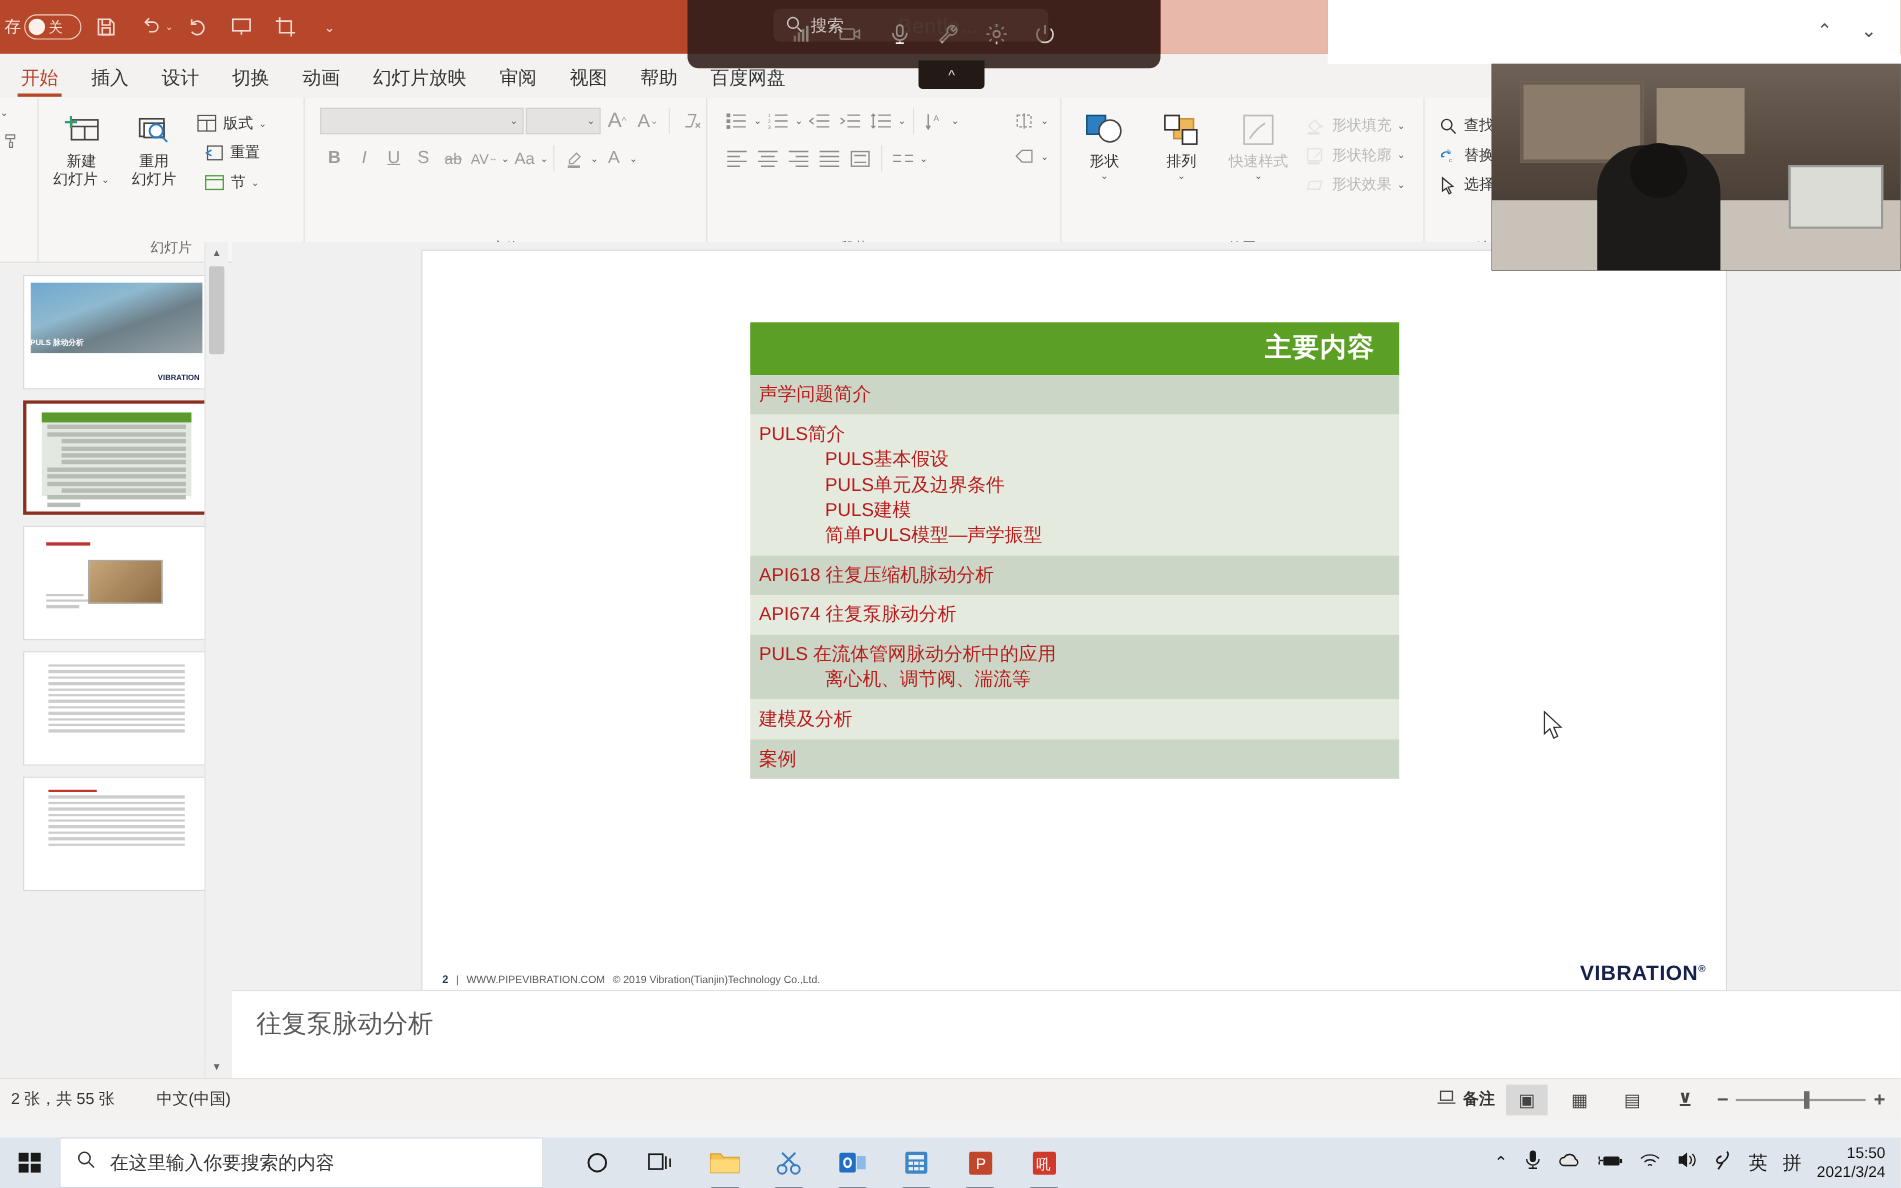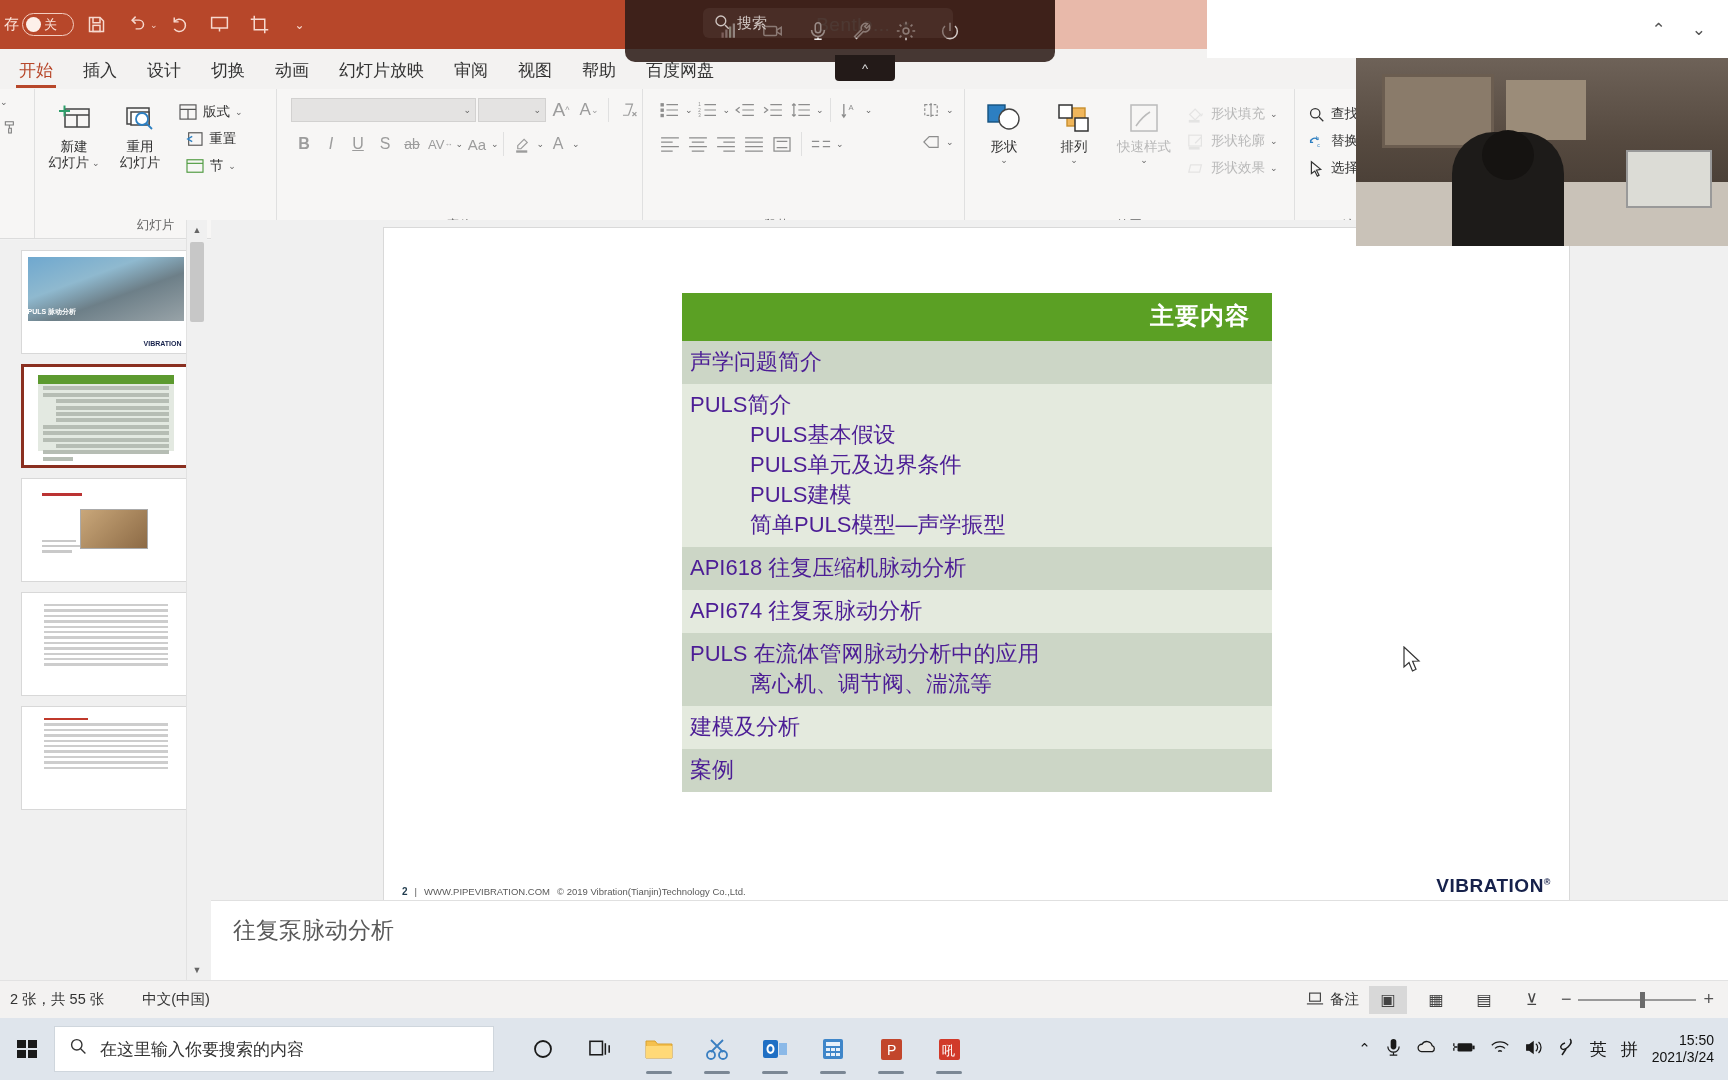--- a/index.html
+++ b/index.html
@@ -166,21 +166,21 @@
   }
   .slide {
     position: absolute; left: 173px; top: 8px; width: 1185px; height: 686px;
     background: #ffffff; box-shadow: 0 0 0 1px #d9d9d9;
   }
   .s-table { position: absolute; left: 298px; top: 65px; width: 590px; }
   .s-title {
     background: #5ba024; color: #ffffff; font-size: 24px; font-weight: bold;
     text-align: right; padding: 7px 22px 9px 0; letter-spacing: 1px;
   }
-  .s-row { padding: 6px 0 7px 8px; font-size: 22px; color: #4c1d95; }
+  .s-row { padding: 6px 0 7px 8px; font-size: 17px; color: #b91c1c; }
   .s-row .sub { padding-left: 60px; display: block; }
   .s-r-a { background: #ccd6c6; }
   .s-r-b { background: #e4eade; }
   .s-foot {
     position: absolute; left: 18px; bottom: 17px; right: 18px;
     display: flex; align-items: flex-end; justify-content: space-between;
   }
   .s-foot-left { display: flex; align-items: center; gap: 7px; font-size: 9.5px; color: #5a5a5a; }
   .s-foot-left .pg { color: #1f3a4d; font-weight: bold; font-size: 10px; }
   .s-logo { color: #16214b; font-weight: bold; font-size: 19px; letter-spacing: .5px; }
@@ -210,34 +210,34 @@
     padding: 14px 0 0 22px; font-size: 23px; color: #595959;
   }
 
   
   .status {
     position: absolute; left: 0; right: 0; bottom: 62px; height: 38px;
     background: #f3f2f1; border-top: 1px solid #e2e2e2;
     display: flex; align-items: center; font-size: 14.5px; color: #333;
   }
   .st-left { display: flex; align-items: center; gap: 38px; padding-left: 10px; }
-  .st-right { margin-left: auto; display: flex; align-items: center; gap: 10px; padding-right: 14px; }
+  .st-right { margin-left: auto; display: flex; align-items: center; gap: 10px; padding-right: 14px; font-weight: bold; }
   .viewbtn {
     width: 38px; height: 28px; display:flex; align-items:center; justify-content:center;
     font-size: 16px; color: #444;
   }
   .viewbtn.active { background: #d8d8d8; }
   .zoomslider { display: flex; align-items: center; gap: 7px; }
   .zs-track { width: 118px; height: 2px; background: #999; position: relative; }
   .zs-knob { position: absolute; left: 62px; top: -7px; width: 5px; height: 16px; background: #6b6b6b; }
   .notesbtn { display:flex; align-items:center; gap:6px; font-size: 14.5px; }
 
   
   .taskbar {
-    position: absolute; left: 0; right: 0; bottom: 0; height: 62px;
+    position: absolute; left: 0; right: 0; bottom: 0; height: 46px;
     background: #dfe5ec; display: flex; align-items: center;
   }
   .tb-start { width: 54px; display:flex; align-items:center; justify-content:center; font-size: 22px; color:#222; }
   .tb-search {
     width: 440px; height: 46px; background: #ffffff; border:1px solid #cfd6dd;
     display:flex; align-items:center; gap:12px; padding-left: 14px; font-size: 17px; color:#333;
   }
   .tb-apps { display: flex; align-items: center; gap: 4px; margin-left: 22px; }
   .tb-app { width: 54px; height: 56px; display:flex; align-items:center; justify-content:center; font-size: 25px; position: relative; }
   .tb-app.run:after { content:''; position:absolute; bottom:3px; left:14px; width:26px; height:3px; background:#7b8794; border-radius:2px; }

